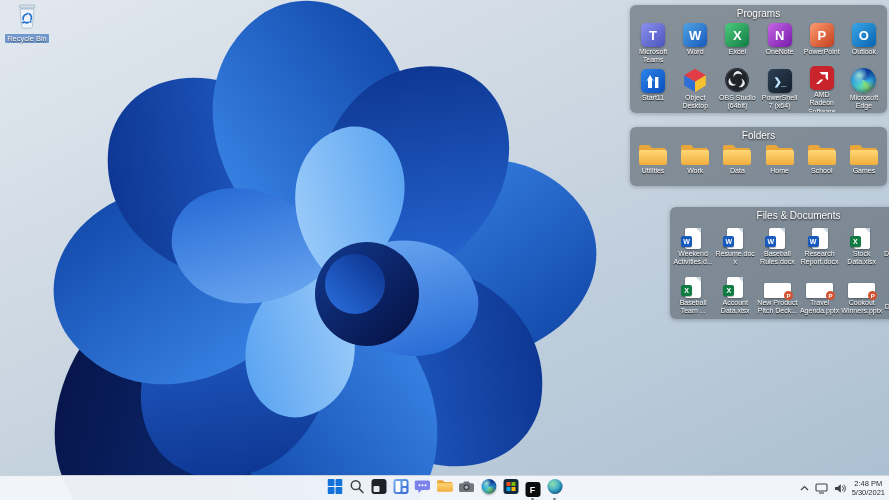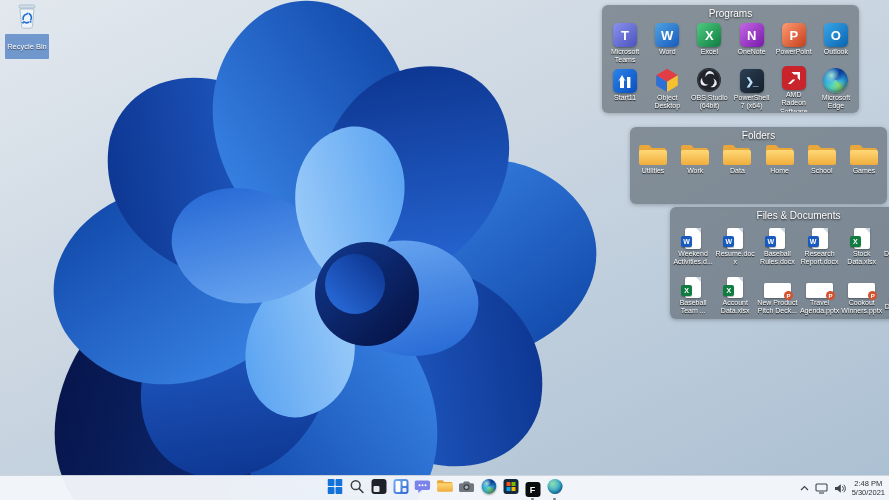--- a/index.html
+++ b/index.html
@@ -5,26 +5,26 @@
 <style>
   html,body{margin:0;padding:0;background:#222;}
   .desktop{
     position:relative;width:889px;height:500px;overflow:hidden;
     font-family:"Liberation Sans",sans-serif;
     background:linear-gradient(155deg,#e2e8ee 0%,#ccd7e2 40%,#aabfd2 100%);
   }
   .bloom{position:absolute;left:0;top:0;}
   
   .rbin{position:absolute;left:4px;top:3px;width:46px;display:flex;flex-direction:column;align-items:center;cursor:default;}
-  .rbin .lbl{margin-top:1px;font-size:7.5px;color:#fff;background:rgba(40,100,185,.6);padding:8px 2px;border-radius:1px;text-shadow:0 1px 1px rgba(0,0,0,.6);}
+  .rbin .lbl{margin-top:1px;font-size:7.5px;color:#fff;background:rgba(40,100,185,.6);padding:0 2px;border-radius:1px;text-shadow:0 1px 1px rgba(0,0,0,.6);}
   
   .fence{position:absolute;background:rgba(80,89,99,.58);border-radius:6px;box-shadow:0 1px 4px rgba(0,0,0,.25);}
   .fence-title{text-align:center;color:#fff;font-size:10px;padding-top:3px;text-shadow:0 1px 2px rgba(0,0,0,.8);}
-  .fence-programs{left:602px;top:5px;width:257px;height:108px;}
-  .fence-folders{left:630px;top:127px;width:257px;height:77px;}
+  .fence-programs{left:630px;top:5px;width:257px;height:108px;}
+  .fence-folders{left:630px;top:127px;width:257px;height:59px;}
   .fence-files{left:630px;top:207px;width:257px;height:112px;margin-left:40px;}
   .grid{display:grid;grid-template-columns:repeat(6,1fr);padding:1px 2px;}
   .fence-programs .grid{grid-auto-rows:46px;}
   .fence-folders .grid{grid-auto-rows:43px;}
   .fence-files .grid{grid-auto-rows:49px;}
   .cell{display:flex;flex-direction:column;align-items:center;overflow:hidden;}
   .cell .ic{height:27px;display:flex;align-items:flex-end;justify-content:center;}
   .fence-folders .cell .ic{height:24px;}
   .cell .lbl{font-size:7px;color:#fff;text-align:center;line-height:1.2;text-shadow:0 1px 1px #000;max-width:41px;word-wrap:break-word;margin-top:1px;}
   

